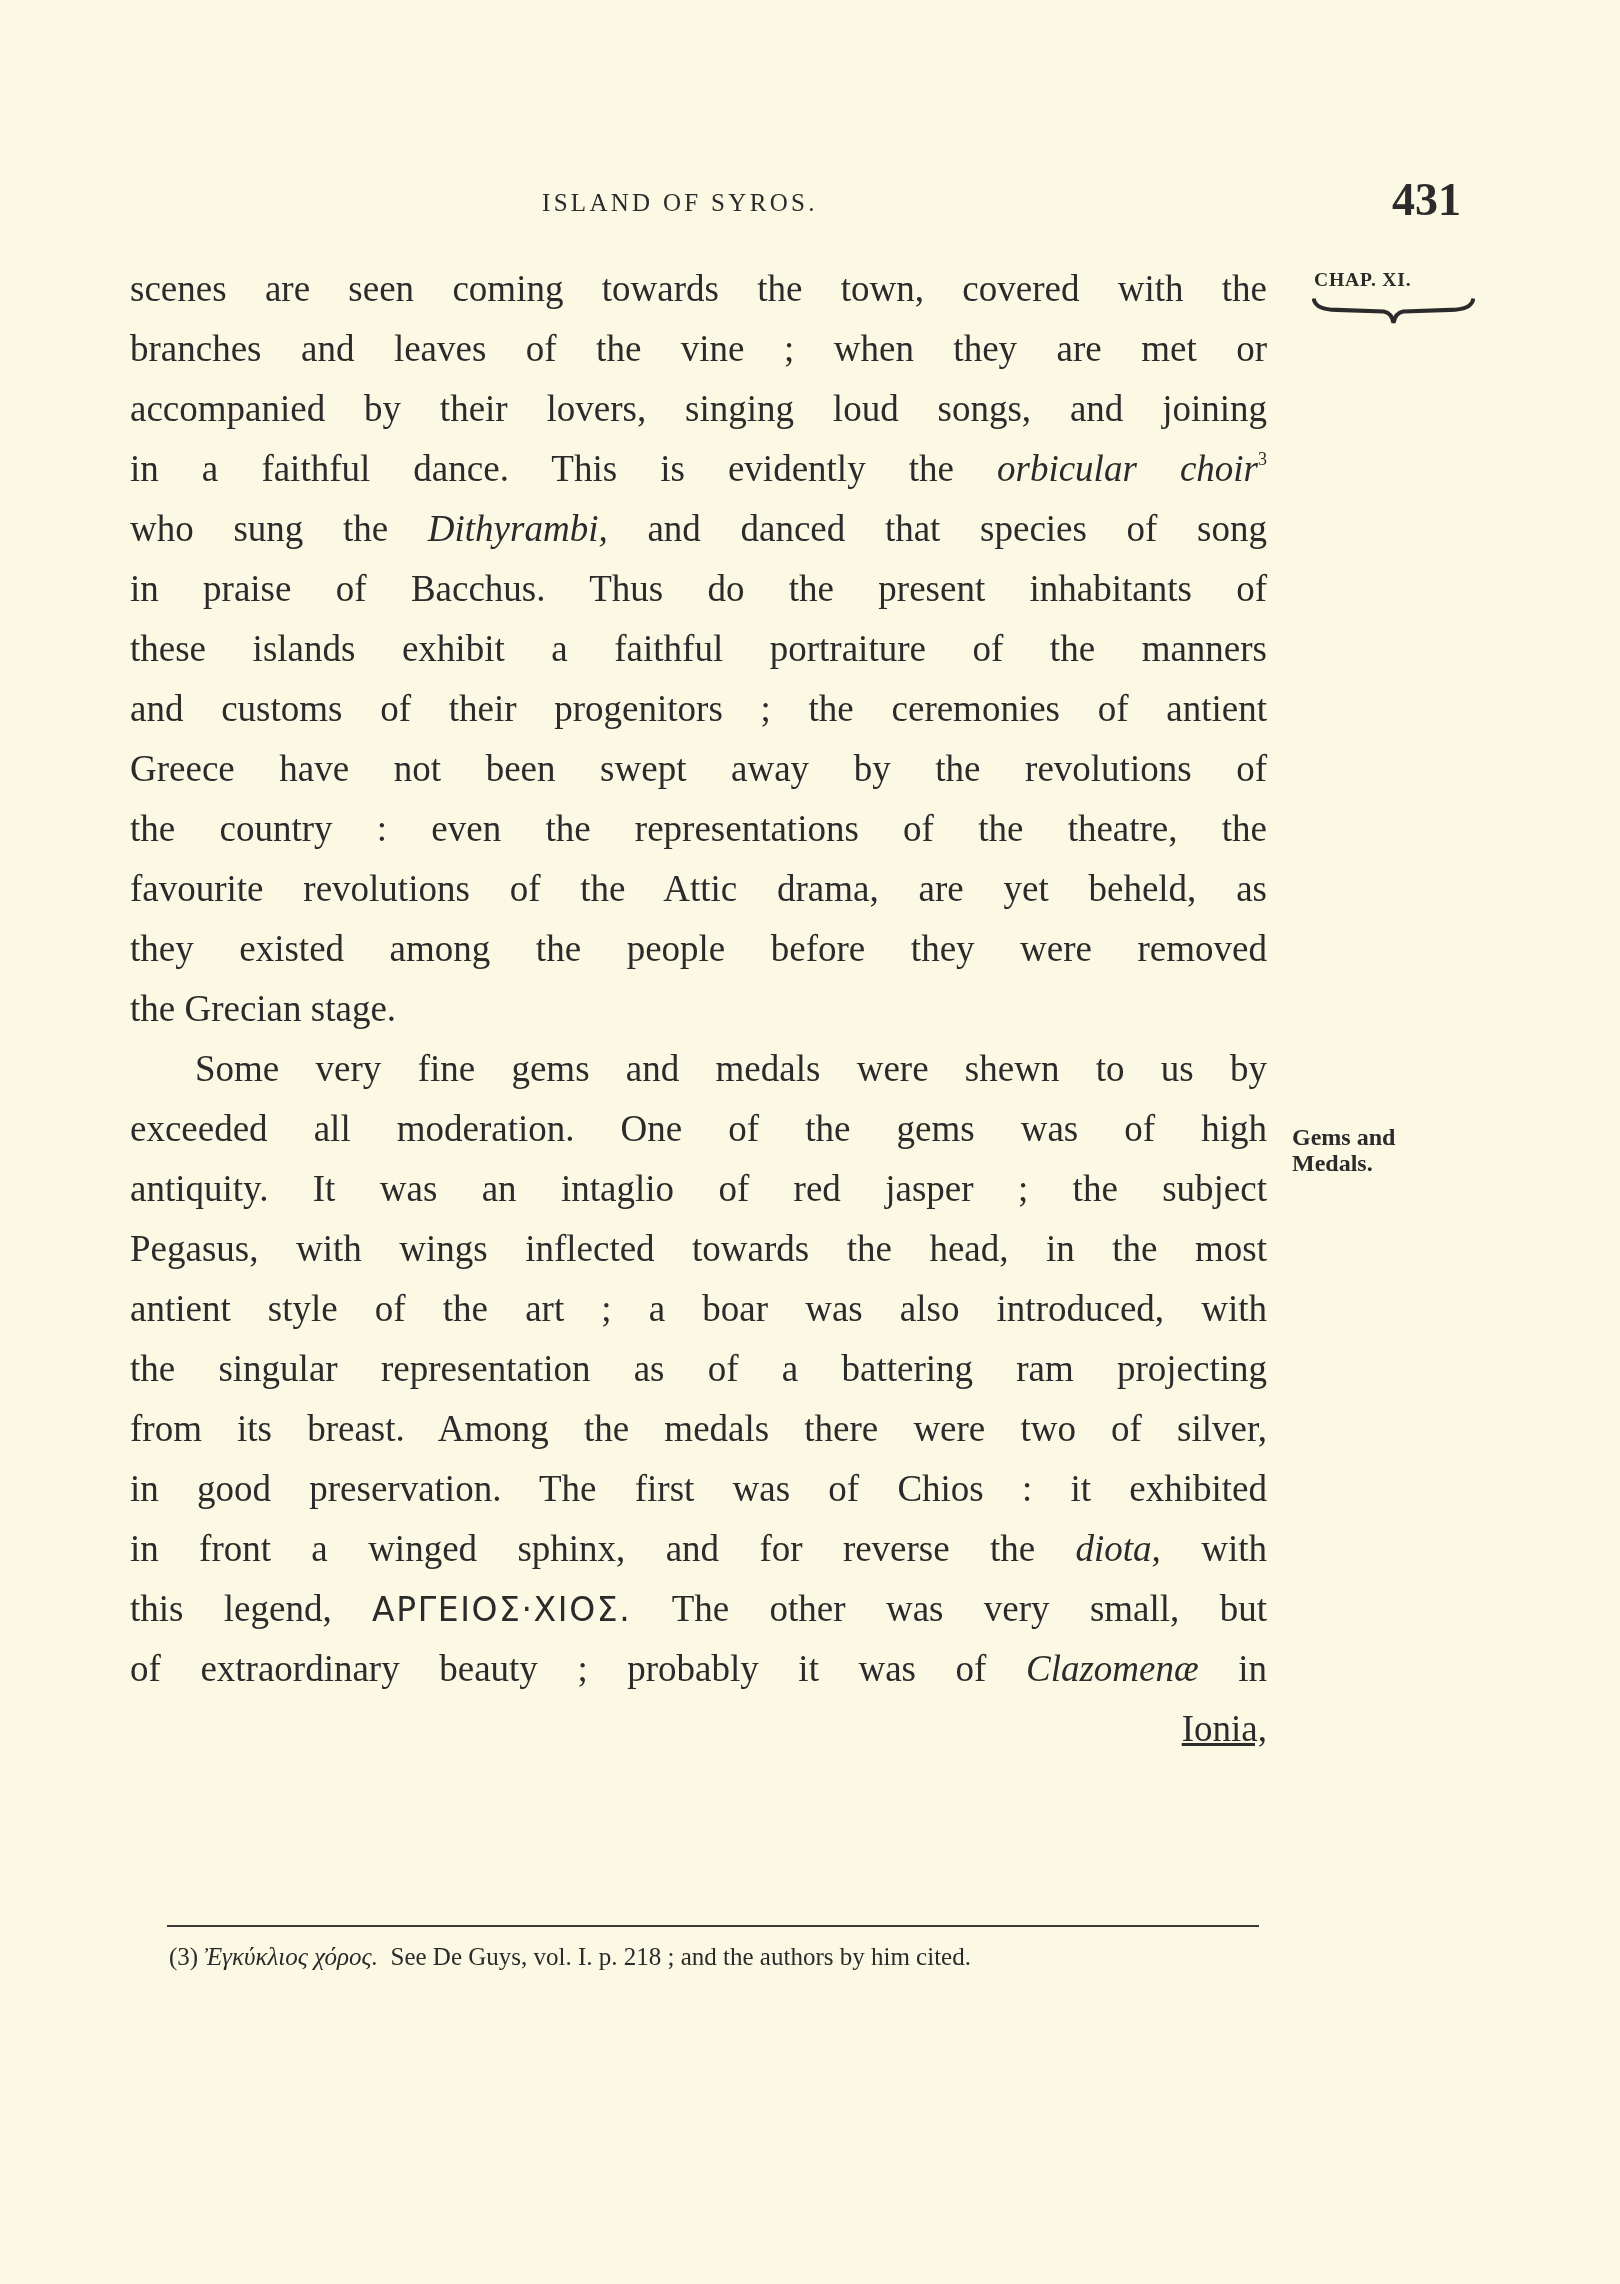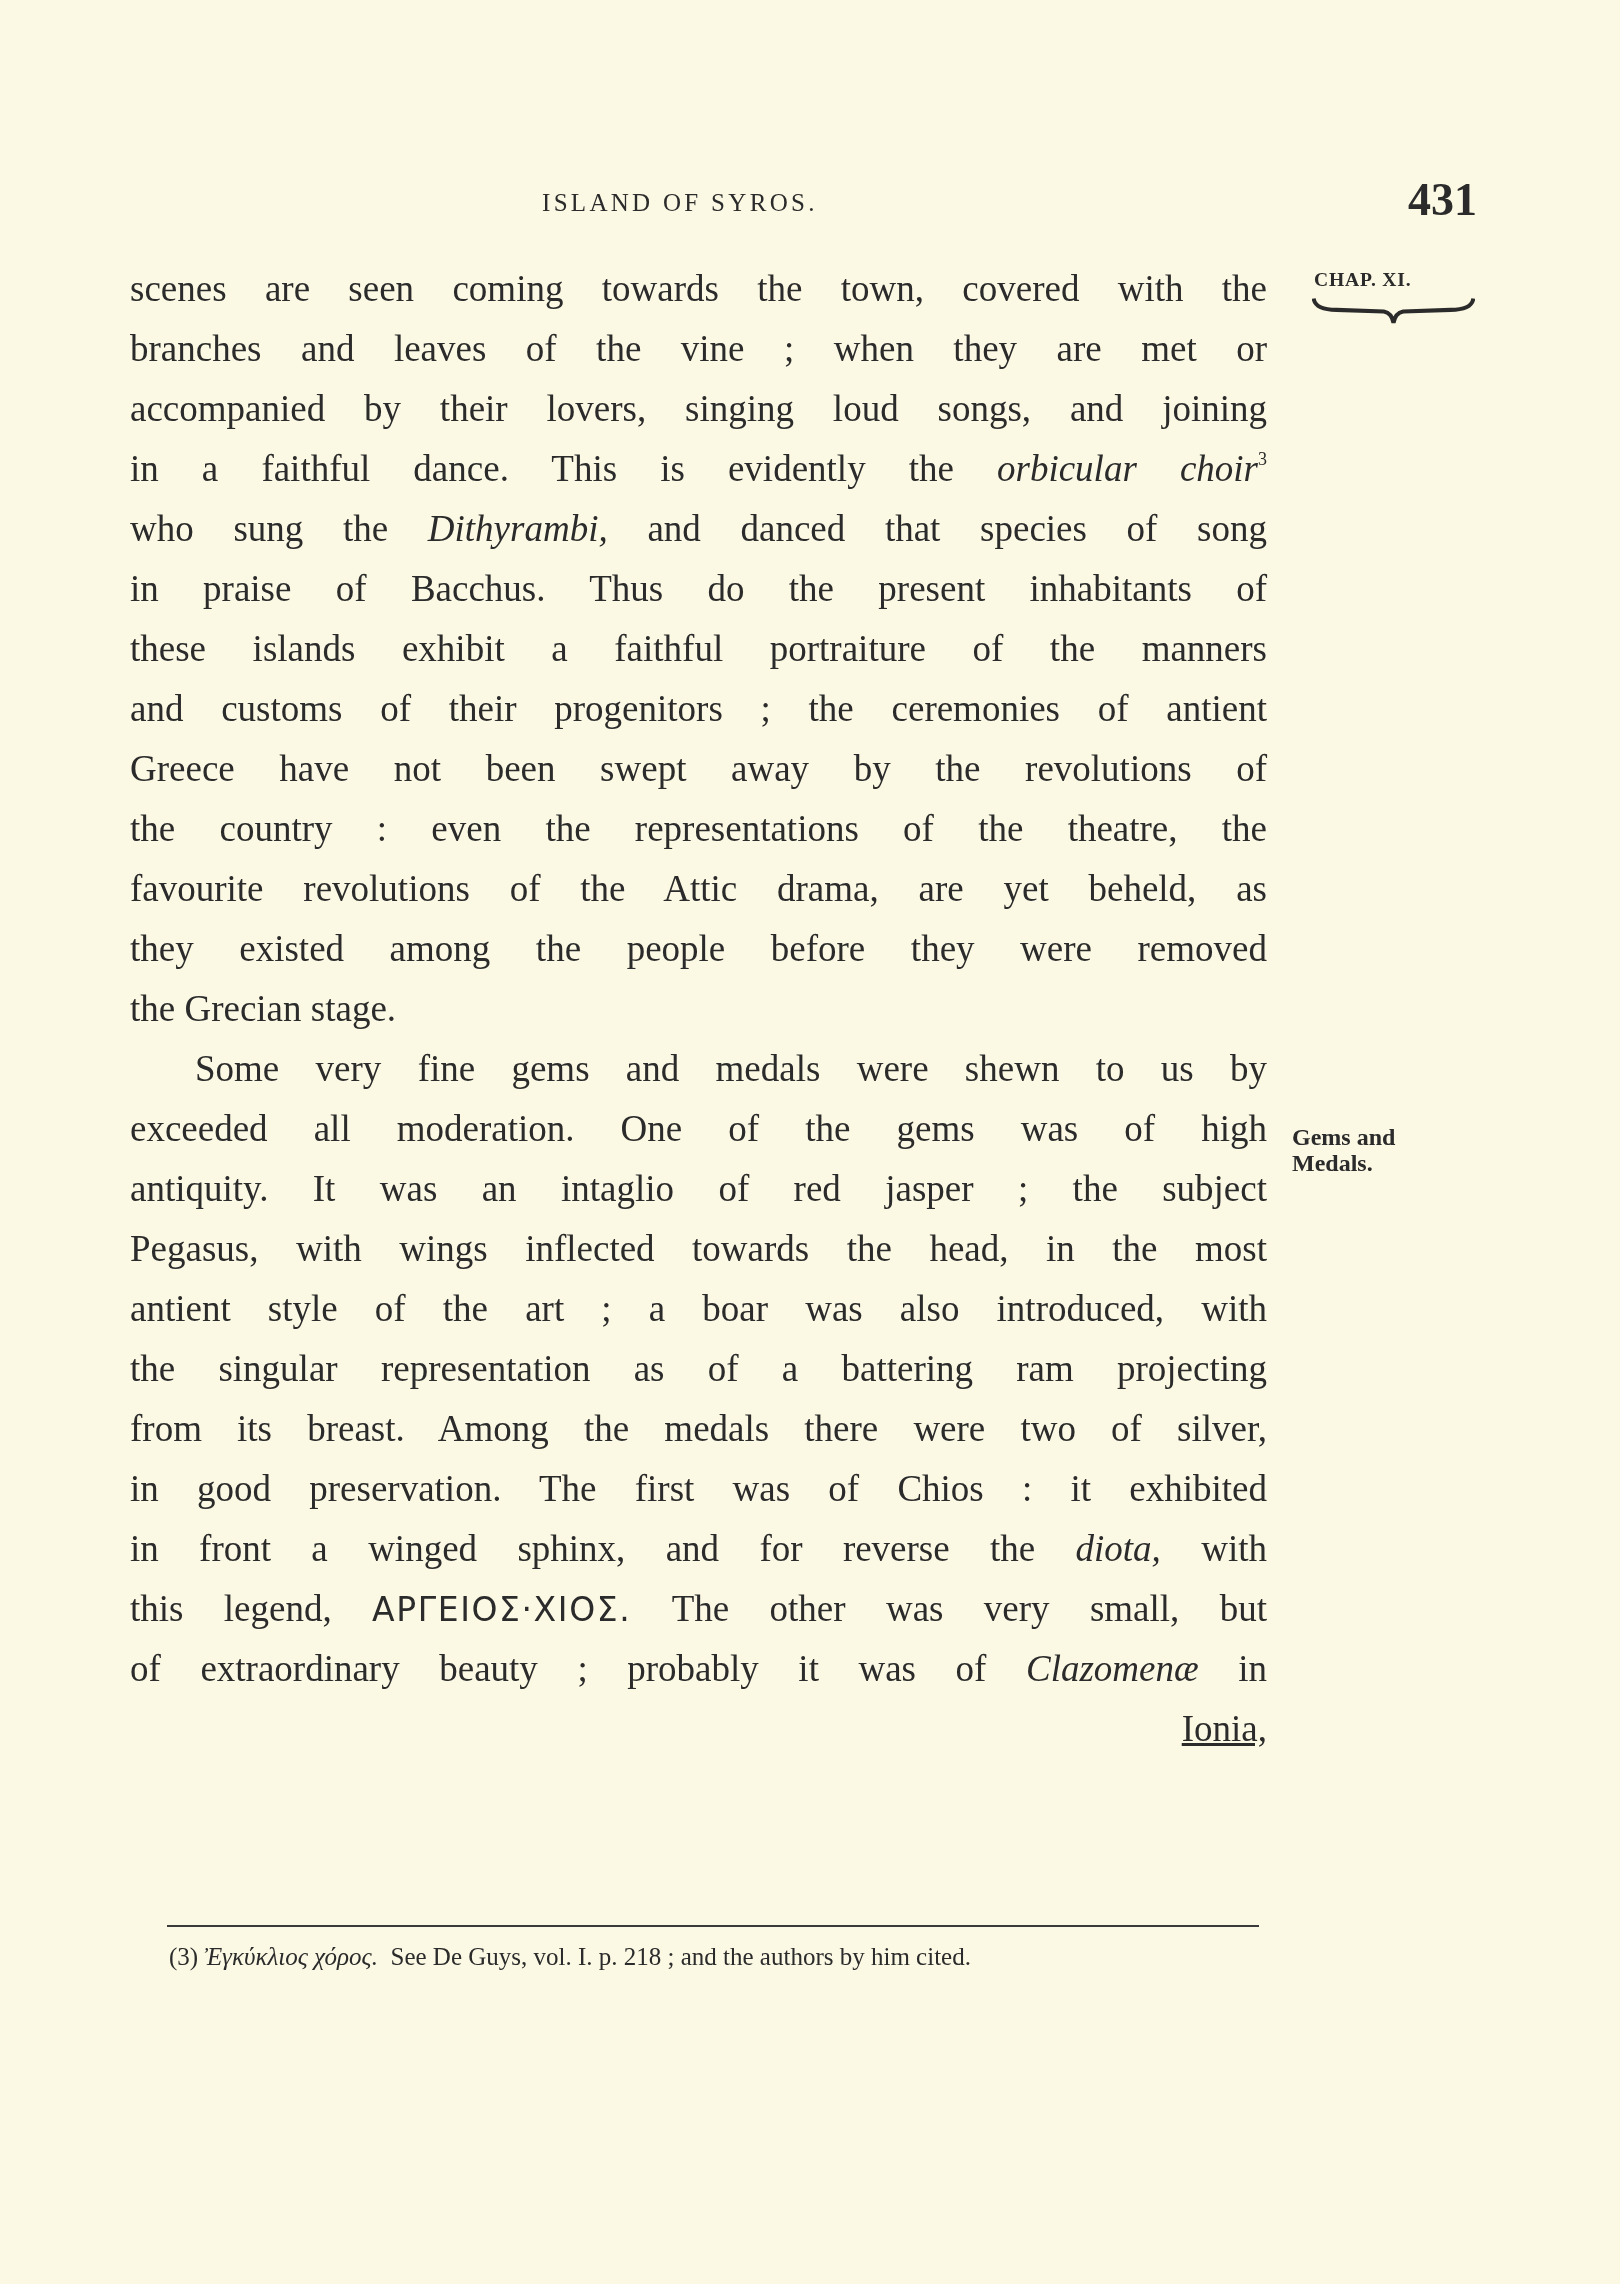--- a/index.html
+++ b/index.html
@@ -10,21 +10,21 @@
       font-family: "Liberation Serif", "DejaVu Serif", serif;
       color: #2b2b2b;
     }
     .page { position: absolute; left: 0; top: 0; width: 1621px; height: 2284px; }
     .running-head {
       position: absolute; top: 189px; left: 522px;
       font-size: 25px; letter-spacing: 3.3px; margin-left: 20px;
     }
     .page-number {
       position: absolute; top: 173px; left: 1392px;
-      font-size: 46px; font-weight: bold; margin-left: 16px;
+      font-size: 46px; font-weight: bold;
     }
     .margin-chap {
       position: absolute; top: 269px; left: 1314px;
       font-size: 19.6px; font-weight: bold; letter-spacing: 0.8px;
     }
     .brace {
       position: absolute; top: 295px; left: 1312px; width: 163px; height: 33px;
     }
     .body-text {
       position: absolute; left: 130px; top: 259px; width: 1137px;

